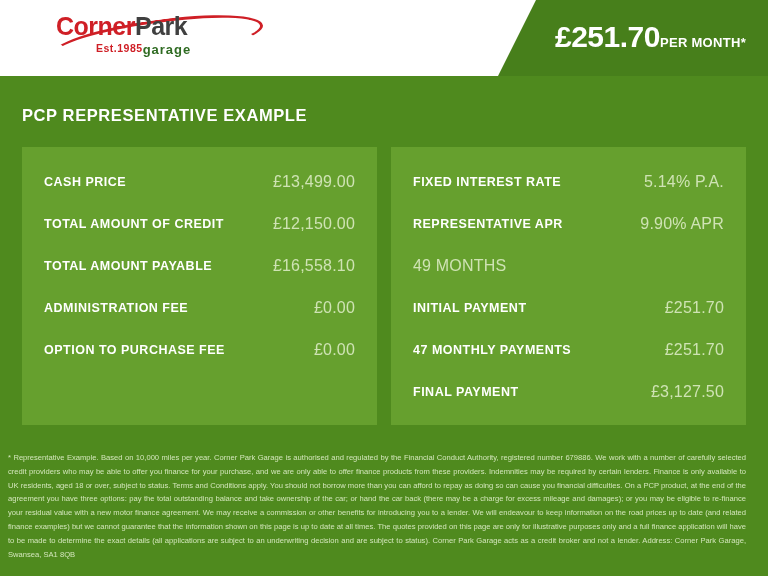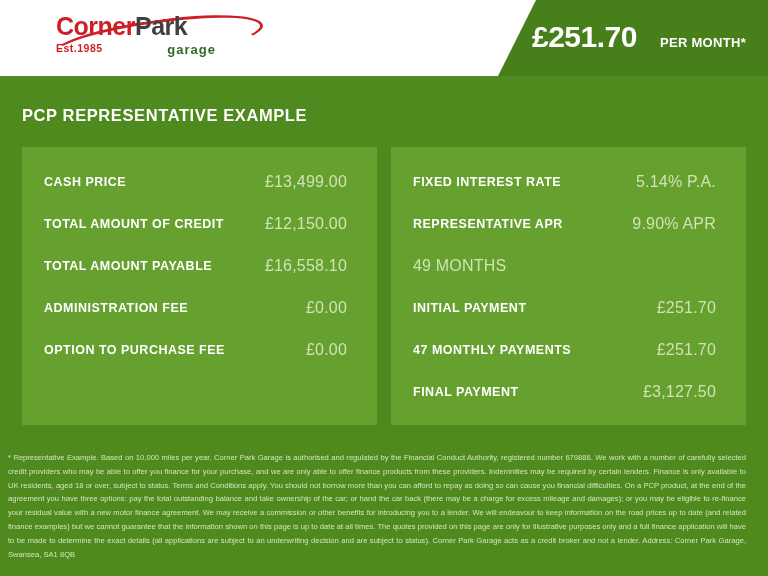--- a/index.html
+++ b/index.html
@@ -50,45 +50,46 @@
     font-size: 25px;
     font-weight: bold;
     letter-spacing: -0.5px;
     line-height: 1;
   }
   .logo-corner { color: #cf1f26; }
   .logo-park { color: #404040; }
   .logo-sub {
     position: relative;
     display: flex;
-    justify-content: space-between;
+    justify-content: flex-start;
     width: 160px;
     margin-top: 3px;
     font-size: 10.5px;
     letter-spacing: 0.5px;
+    margin-left: 40px;
   }
   .logo-est { color: #cf1f26; font-weight: bold; }
   .logo-garage { color: #2f6b22; font-weight: bold; font-size: 13px; letter-spacing: 1px;}
 
   .price-block {
     position: absolute;
     right: 22px; top: 20px;
     display: flex;
     align-items: baseline;
     color: #ffffff;
   }
   .price-amount {
     font-size: 30px;
     font-weight: bold;
     letter-spacing: -0.5px;
   }
   .price-period {
     font-size: 13px;
     font-weight: bold;
-    margin-left: 23px;
+    margin-left: 0;
     letter-spacing: 0.3px;
   }
 
   
   .title {
     color: #ffffff;
     font-size: 16.5px;
     font-weight: bold;
     letter-spacing: 0.6px;
     padding: 30px 9px 0 22px;
@@ -96,21 +97,21 @@
 
   
   .panels {
     display: flex;
     gap: 14px;
     padding: 22px 22px 0 22px;
   }
   .panel {
     flex: 1;
     background: #66a02e;
-    padding: 14px 8px 12px 0;
+    padding: 14px 0 12px 0;
   }
   .row {
     display: flex;
     justify-content: space-between;
     align-items: center;
     padding: 0 22px;
     height: 42px;
   }
   .row-label {
     color: #ffffff;

